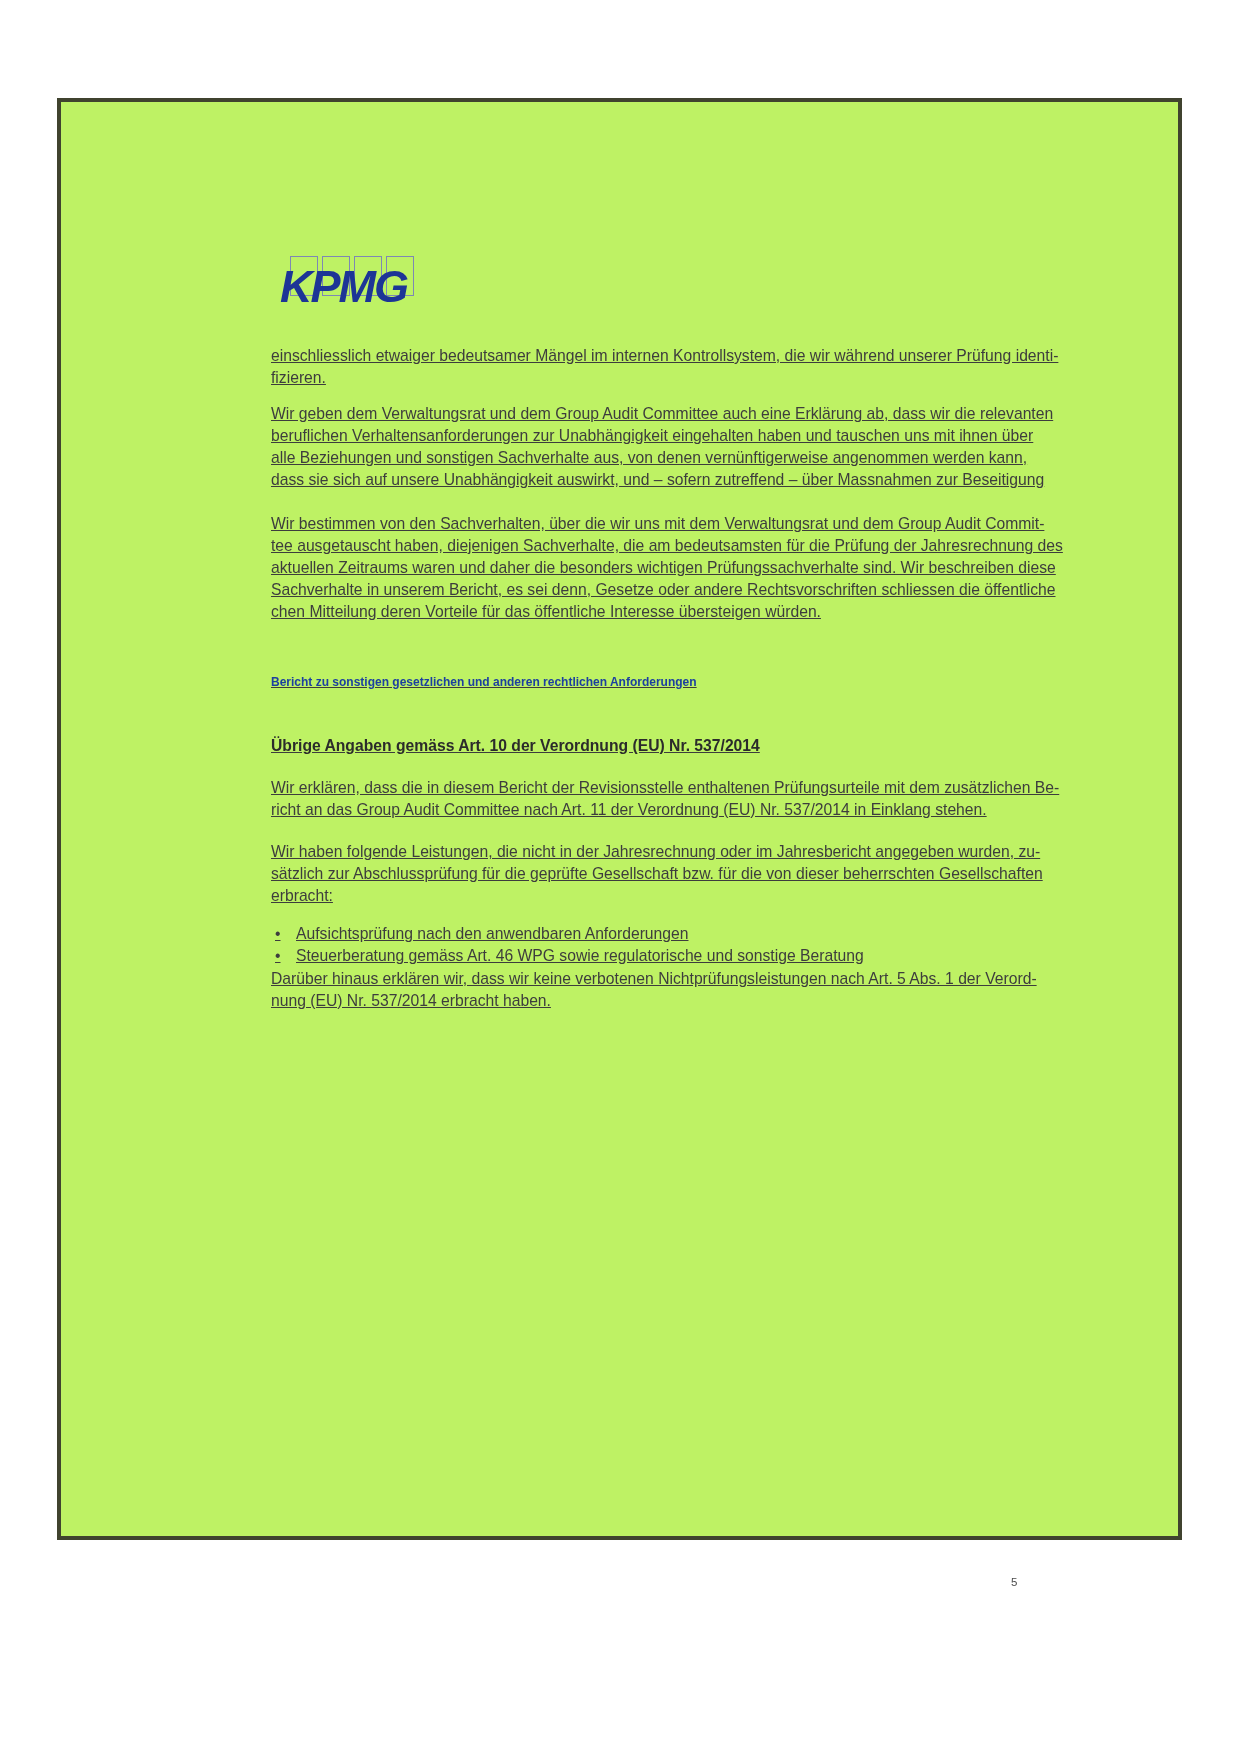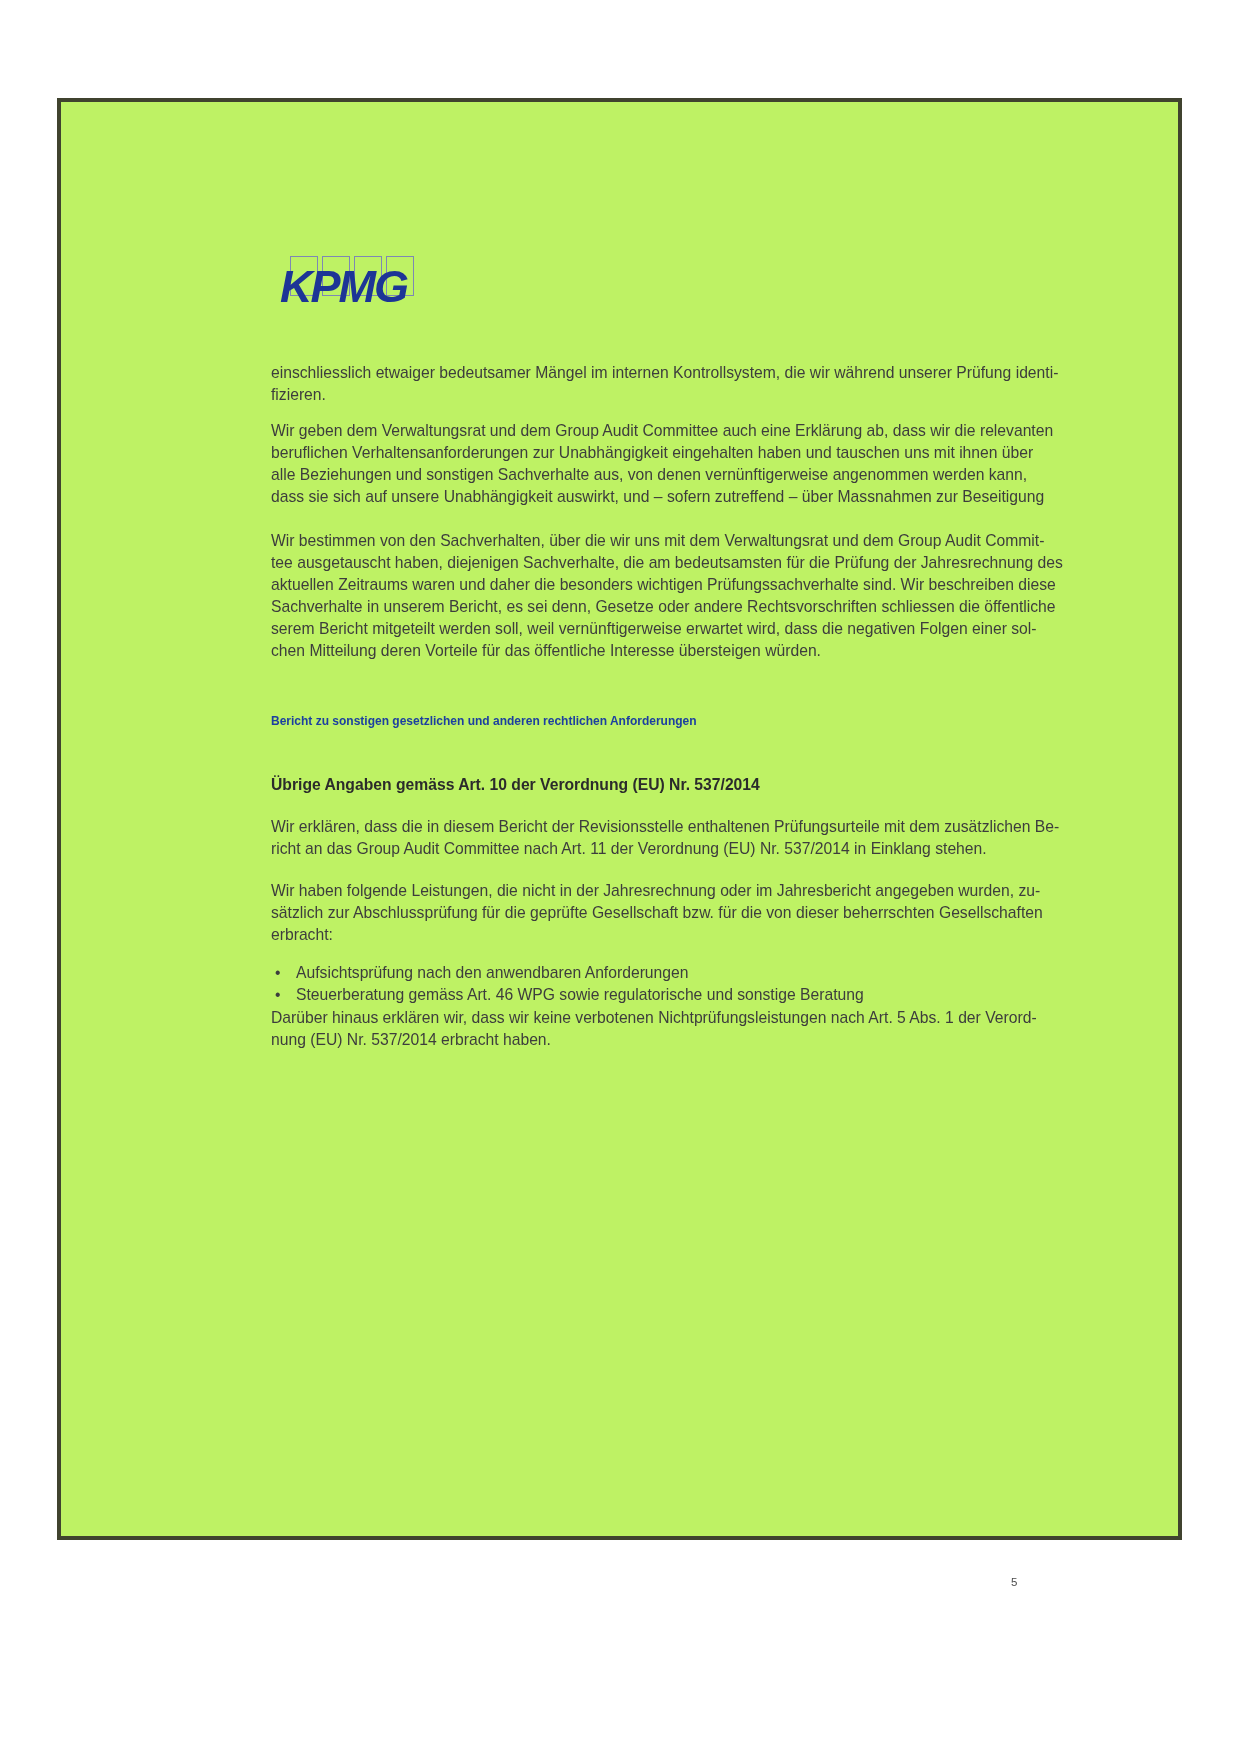--- a/index.html
+++ b/index.html
@@ -36,22 +36,22 @@
   }
   .logo-text{
     position:absolute;left:-3px;top:8px;
     font-size:45px;line-height:45px;
     font-weight:bold;font-style:italic;
     letter-spacing:-2px;
     color:var(--logo-blue);
   }
   
   .content{
-    position:absolute;left:210px;top:260px;width:880px;
-    font-size:15.7px;line-height:22px;color:var(--body-text);
+    position:absolute;left:210px;top:243px;width:880px;
+    font-size:15.7px;line-height:22px;color:var(--body-text);text-decoration:underline;
   }
   .para .line{white-space:nowrap;}
   .heading1{
     font-size:12px;font-weight:bold;line-height:24px;
     color:var(--heading-blue);white-space:nowrap;
   }
   .heading2{
     font-size:15.7px;font-weight:bold;line-height:22px;
     color:#2B2B2B;white-space:nowrap;
   }
@@ -97,21 +97,20 @@
         <div class="line">Wir geben dem Verwaltungsrat und dem Group Audit Committee auch eine Erklärung ab, dass wir die relevanten</div>
         <div class="line">beruflichen Verhaltensanforderungen zur Unabhängigkeit eingehalten haben und tauschen uns mit ihnen über</div>
         <div class="line">alle Beziehungen und sonstigen Sachverhalte aus, von denen vernünftigerweise angenommen werden kann,</div>
         <div class="line">dass sie sich auf unsere Unabhängigkeit auswirkt, und – sofern zutreffend – über Massnahmen zur Beseitigung</div>
       </div>
       <div class="para">
         <div class="line">Wir bestimmen von den Sachverhalten, über die wir uns mit dem Verwaltungsrat und dem Group Audit Commit-</div>
         <div class="line">tee ausgetauscht haben, diejenigen Sachverhalte, die am bedeutsamsten für die Prüfung der Jahresrechnung des</div>
         <div class="line">aktuellen Zeitraums waren und daher die besonders wichtigen Prüfungssachverhalte sind. Wir beschreiben diese</div>
         <div class="line">Sachverhalte in unserem Bericht, es sei denn, Gesetze oder andere Rechtsvorschriften schliessen die öffentliche</div>
-        <div class="line">serem Bericht mitgeteilt werden soll, weil vernünftigerweise erwartet wird, dass die negativen Folgen einer sol-</div>
         <div class="line">chen Mitteilung deren Vorteile für das öffentliche Interesse übersteigen würden.</div>
       </div>
       <div class="heading1">Bericht zu sonstigen gesetzlichen und anderen rechtlichen Anforderungen</div>
       <div class="heading2">Übrige Angaben gemäss Art. 10 der Verordnung (EU) Nr. 537/2014</div>
       <div class="para">
         <div class="line">Wir erklären, dass die in diesem Bericht der Revisionsstelle enthaltenen Prüfungsurteile mit dem zusätzlichen Be-</div>
         <div class="line">richt an das Group Audit Committee nach Art. 11 der Verordnung (EU) Nr. 537/2014 in Einklang stehen.</div>
       </div>
       <div class="para">
         <div class="line">Wir haben folgende Leistungen, die nicht in der Jahresrechnung oder im Jahresbericht angegeben wurden, zu-</div>

